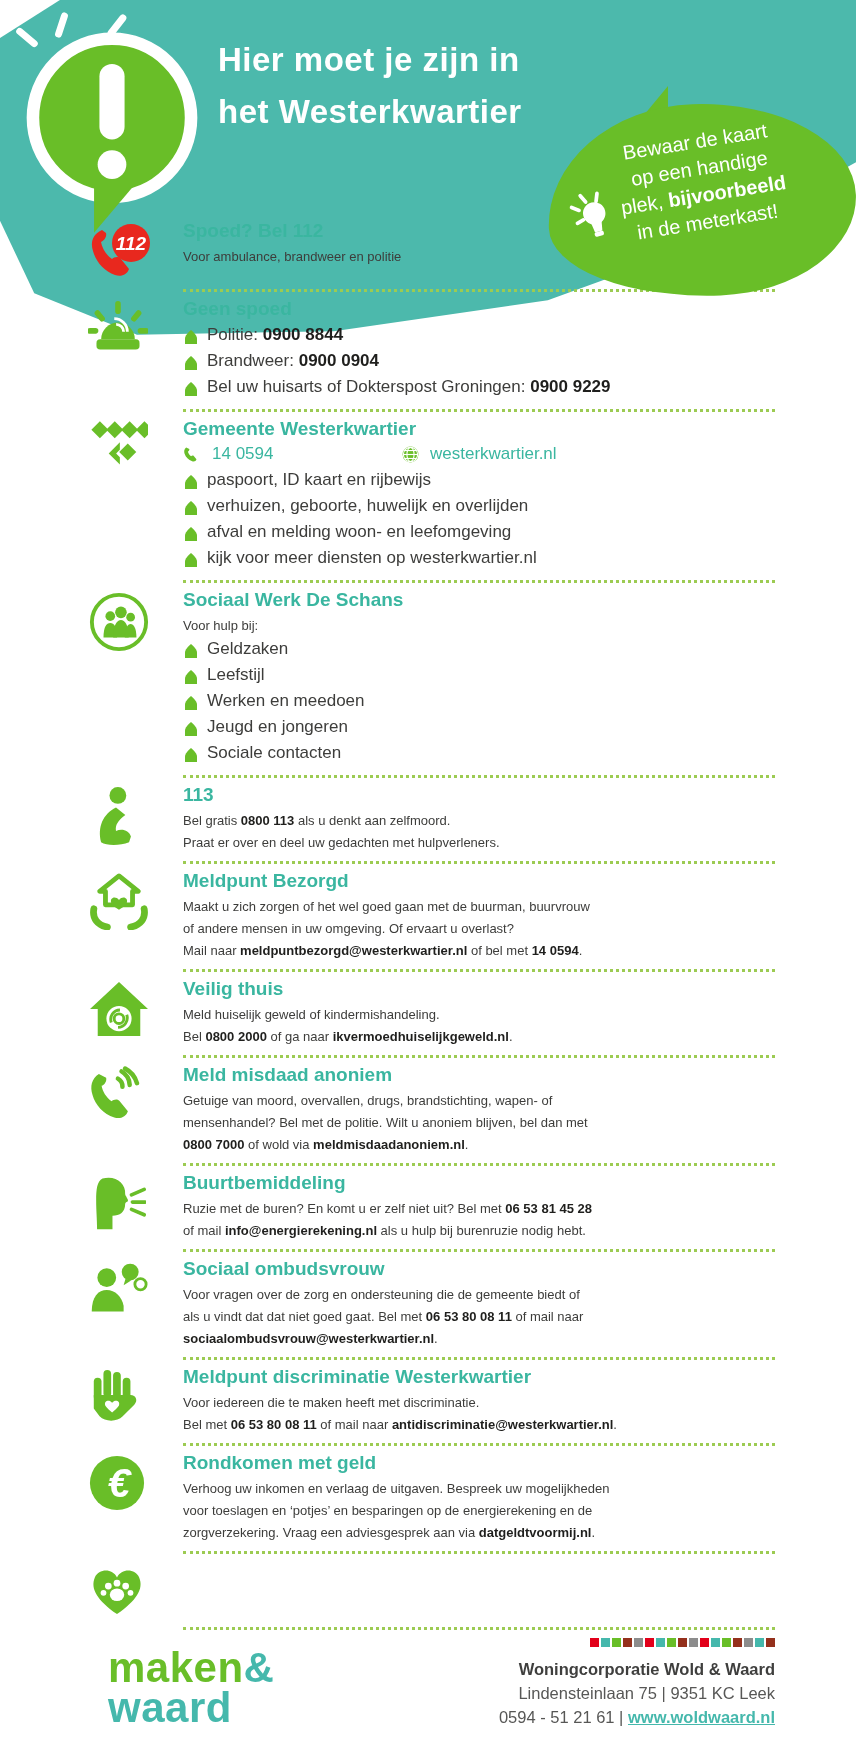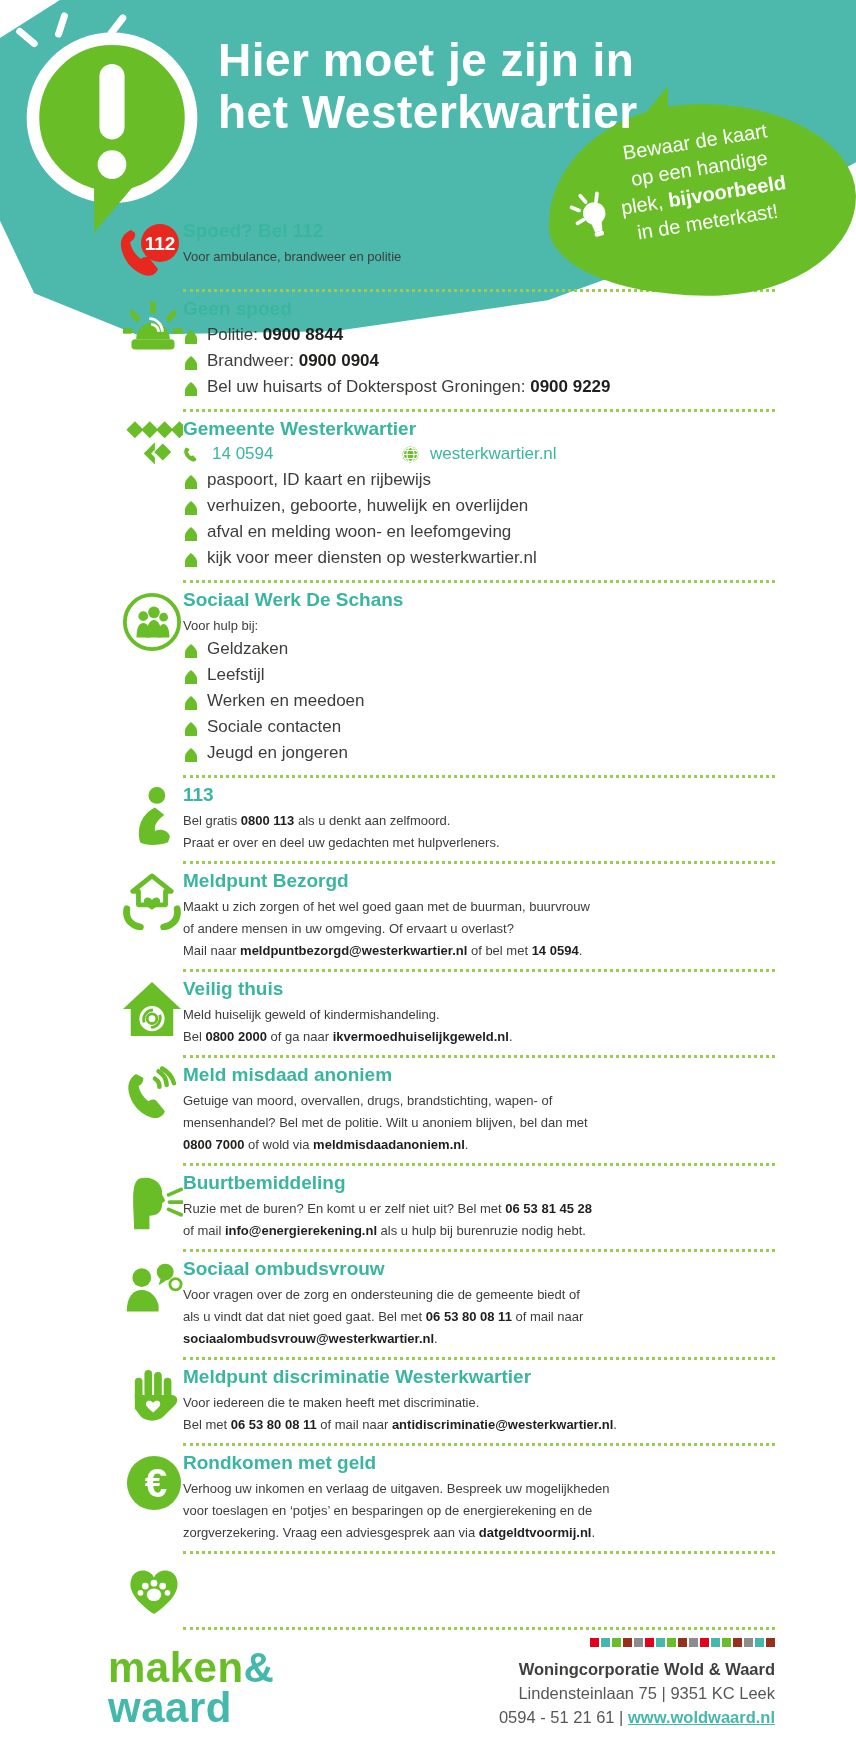--- a/index.html
+++ b/index.html
@@ -2,42 +2,42 @@
 <html><head>
 <meta charset="utf-8">
 <style>
   html,body{margin:0;padding:0;background:#fff;}
   .page{position:relative;width:856px;height:1754px;overflow:hidden;background:#fff;
         font-family:"Liberation Sans",sans-serif;color:#3d3d3b;}
 
   
   .teal-bg{position:absolute;top:0;left:0;width:856px;height:345px;background:#4cb9ac;
     clip-path:polygon(0 11%,7% 0,100% 0,100% 47%,84% 69%,64% 87%,39% 96%,16% 97%,4% 85%,0 64%);}
-  .page-title{position:absolute;left:218px;top:34px;margin:0;color:#fff;font-size:46px;
+  .page-title{position:absolute;left:218px;top:34px;margin:0;color:#fff;font-size:33px;
     line-height:52px;font-weight:bold;letter-spacing:.5px;z-index:3;}
   .alert-bubble{position:absolute;left:22px;top:28px;width:180px;height:212px;z-index:3;}
   .dash{position:absolute;background:#fff;border-radius:4px;z-index:3;}
   .dash1{left:14px;top:34px;width:26px;height:7px;transform:rotate(40deg);}
   .dash2{left:58px;top:12px;width:7px;height:26px;transform:rotate(18deg);}
   .dash3{left:104px;top:22px;width:26px;height:7px;transform:rotate(-52deg);}
 
   .tip-bubble{position:absolute;left:548px;top:104px;width:308px;height:192px;background:#69be28;
     border-radius:48% 52% 45% 55%/62% 50% 50% 38%;z-index:2;transform:rotate(-2deg);}
   .tip-tail{position:absolute;left:622px;top:86px;width:46px;height:40px;background:#69be28;
     clip-path:polygon(28% 100%,100% 0,100% 100%);z-index:2;}
   .tip-content{position:absolute;left:8px;top:24px;width:292px;transform:rotate(-7deg);
     color:#fff;text-align:center;}
   .tip-line{font-size:20px;line-height:27px;}
   .tip-line .b{font-weight:bold;}
   .bulb{position:absolute;left:16px;top:78px;width:56px;height:56px;transform:rotate(-12deg);}
 
   
   main{position:absolute;top:220px;left:0;width:856px;z-index:1;}
   .svc{display:flex;padding:0 81px 0 88px;}
-  .icol{flex:0 0 95px;display:flex;justify-content:flex-end;align-items:flex-start;padding-top:2px;}
+  .icol{flex:0 0 95px;display:flex;justify-content:flex-start;align-items:flex-start;padding-top:2px;font-style:italic;}
   .sicon{color:#69be28;display:block;}
   .scontent{flex:1;min-width:0;}
   .svc h2{margin:0 0 4px 0;font-size:19px;line-height:22px;font-weight:bold;color:#3ab6a0;}
   .line{font-size:13px;line-height:22px;color:#3d3d3b;}
   .line b,.bullet b{color:#1f1f1d;font-weight:bold;}
   .bullets{margin-top:1px;text-align:right;}
   .bullet{display:flex;align-items:flex-start;font-size:17px;line-height:22px;}
   .bmark{flex:0 0 12px;margin:4px 10px 0 2px;color:#69be28;}
   .contacts{display:flex;align-items:center;margin:2px 0 5px 0;}
   .contact{display:flex;align-items:center;}
@@ -270,27 +270,27 @@
             <div class="bullet">
               <span class="bmark"><svg viewBox="0 0 12 14" width="12" height="14">
    <path d="M6 0 C3 2.5 0 5.8 0 8.6 L0 14 L12 14 L12 8.6 C12 5.8 9 2.5 6 0 Z" fill="currentColor"></path>
                 </svg></span>
               <span><span>Werken en meedoen</span></span>
             </div>
             <div class="bullet">
               <span class="bmark"><svg viewBox="0 0 12 14" width="12" height="14">
    <path d="M6 0 C3 2.5 0 5.8 0 8.6 L0 14 L12 14 L12 8.6 C12 5.8 9 2.5 6 0 Z" fill="currentColor"></path>
                 </svg></span>
+              <span><span>Jeugd en jongeren</span></span>
+            </div>
+            <div class="bullet">
+              <span class="bmark"><svg viewBox="0 0 12 14" width="12" height="14">
+   <path d="M6 0 C3 2.5 0 5.8 0 8.6 L0 14 L12 14 L12 8.6 C12 5.8 9 2.5 6 0 Z" fill="currentColor"></path>
+                </svg></span>
               <span><span>Sociale contacten</span></span>
-            </div>
-            <div class="bullet">
-              <span class="bmark"><svg viewBox="0 0 12 14" width="12" height="14">
-   <path d="M6 0 C3 2.5 0 5.8 0 8.6 L0 14 L12 14 L12 8.6 C12 5.8 9 2.5 6 0 Z" fill="currentColor"></path>
-                </svg></span>
-              <span><span>Jeugd en jongeren</span></span>
             </div>
           </div>
         </div>
       </section>
       <div class="sep"></div>
       <section class="svc">
         <div class="icol">
           <span class="sicon"><svg viewBox="0 0 60 64" width="56" height="60">
               <g fill="currentColor">
    <circle cx="32" cy="10" r="9"></circle>

